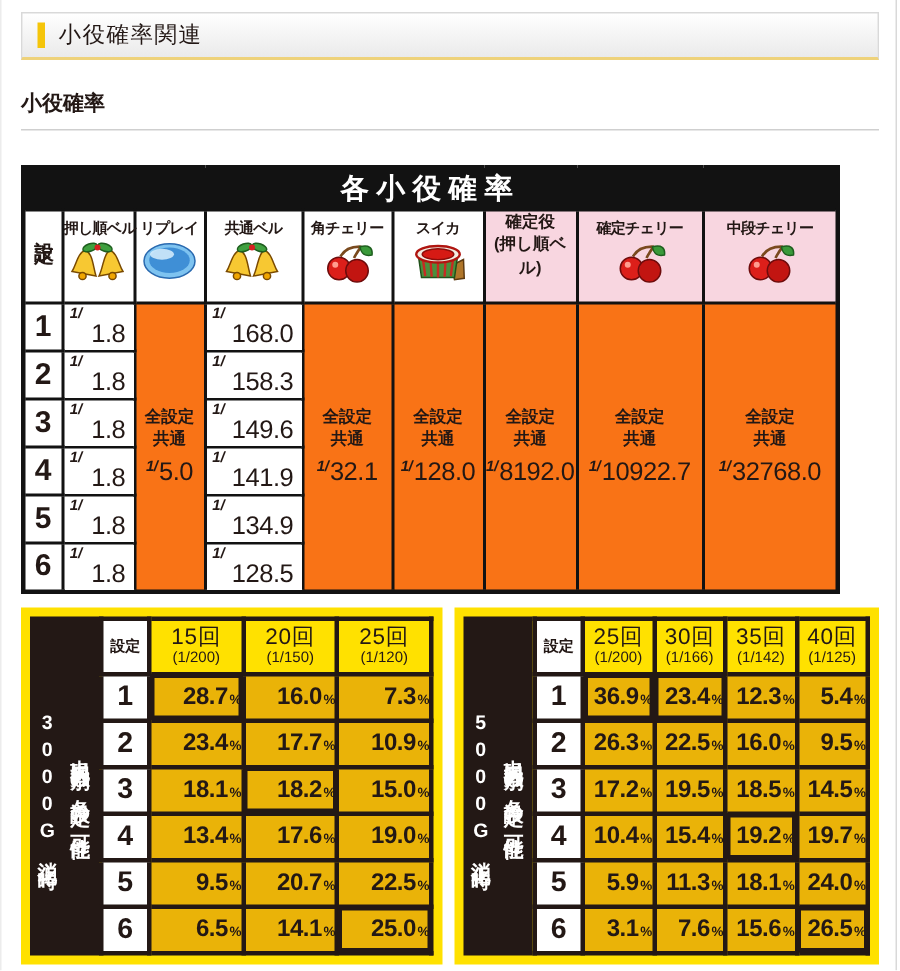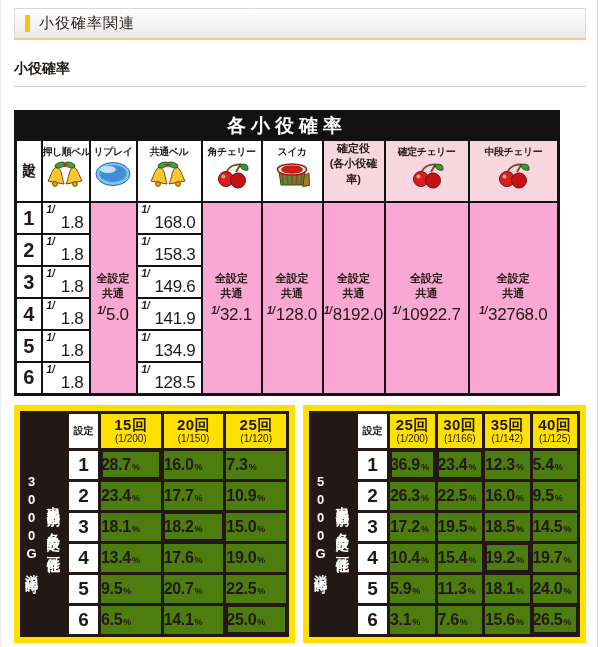--- a/index.html
+++ b/index.html
@@ -39,21 +39,21 @@
   th.setting-h{vertical-align:middle;}
   .vset{writing-mode:vertical-rl;text-orientation:upright;font-size:13px;font-weight:bold;letter-spacing:2px;display:inline-block;}
   th.kakutei-yaku{vertical-align:middle;}
   .kylbl{font-size:11px;font-weight:bold;text-align:center;line-height:1.4;}
 
   tr.mrow{height:32px;}
   td.setnum{font-size:20px;font-weight:bold;text-align:center;background:#fff;}
   td.fracc{position:relative;background:#fff;}
   td.fracc .ov{position:absolute;top:1px;left:4px;font-size:10px;font-weight:bold;font-style:italic;}
   td.fracc .num{display:block;text-align:right;padding:9px 5px 0 0;font-size:17px;letter-spacing:-0.3px;line-height:1;}
-  td.mergec{background:#f9a8d4;text-align:center;vertical-align:middle;}
+  td.mergec{background:#f97316;text-align:center;vertical-align:middle;}
   .shared{font-size:11px;font-weight:bold;line-height:1.4;}
   .mfrac{margin-top:3px;font-size:17px;letter-spacing:-0.3px;white-space:nowrap;}
   .mfrac .ov2{font-size:10px;font-weight:bold;font-style:italic;position:relative;top:-6px;margin-right:1px;}
   
   td.redL{border-left:4px solid #e60012;}
   td.redR{border-right:4px solid #e60012;}
   td.redT{border-top:4px solid #e60012;}
   td.redB{border-bottom:4px solid #e60012;}
 
   
@@ -65,25 +65,25 @@
     background:#231815;color:#fff;writing-mode:vertical-rl;text-orientation:upright;
     width:46px;box-sizing:border-box;padding:5px 2px;flex:none;
   }
   .strip .vlabel{display:block;height:100%;text-align:center;font-weight:bold;line-height:22px;}
   .strip .outer{font-size:13px;letter-spacing:2px;}
   .strip .inner{font-size:13px;letter-spacing:3px;}
   table.ptable{border-collapse:collapse;flex:1;table-layout:fixed;}
   table.ptable th,table.ptable td{border:3px solid #231815;padding:0;}
   th.set-h{background:#fff;font-size:10px;font-weight:bold;text-align:center;}
   th.cnt-h{background:#ffe100;height:34px;vertical-align:middle;}
-  .cnt{font-size:15px;font-weight:bold;letter-spacing:0.5px;line-height:1.1;}
+  .cnt{font-size:15px;font-weight:normal;letter-spacing:0.5px;line-height:1.1;}
   .rate{font-size:10px;font-weight:normal;text-align:center;line-height:1.1;}
   tr.prow{height:31px;}
   td.sn{background:#fff;font-size:19px;font-weight:bold;text-align:center;}
-  td.pv{background:#4d7c0f;text-align:left;padding-right:3px;font-size:16px;font-weight:bold;letter-spacing:-0.3px;white-space:nowrap;}
+  td.pv{background:#eab308;text-align:right;padding-right:3px;font-size:16px;font-weight:bold;letter-spacing:-0.3px;white-space:nowrap;}
   td.pv .u{font-size:9px;margin-left:1px;}
   td.pv.hl{outline:3px solid #231815;outline-offset:-3px;}
   col.c-set{width:32px;}
 </style>
 </head>
 <body>
 
 <div class="edge-left"></div>
 <div class="edge-right"></div>
 
@@ -170,21 +170,21 @@
               <path d="M29 16 L37 12 L37.5 24.5 L31 25.5 Z" fill="#b0762a" stroke="#5e3a10"></path>
               <path d="M7 10 L9 24 L31 24 L33 10 Z" fill="#4a8f3c" stroke="#20511a"></path>
               <path d="M10 12 L11.5 23 M15 13 L15.8 23.5 M20 13 L20 24 M25 13 L24.4 23.5 M30 12 L28.5 23" stroke="#c62b22" stroke-width="1.6" fill="none"></path>
               <ellipse cx="20" cy="8.5" rx="14.5" ry="5.5" fill="#f2ece2" stroke="#b01510" stroke-width="1.6"></ellipse>
               <ellipse cx="20" cy="8.5" rx="10.5" ry="3.6" fill="#d61a14" stroke="#8e0d0a"></ellipse>
             </svg>
       </div>
     </th>
     <th class="pink kakutei-yaku">
       <div class="kylbl">確定役</div>
-      <div class="kylbl">(各小役確率)</div>
+      <div class="kylbl">(押し順ベル)</div>
     </th>
     <th class="pink">
       <div class="hlbl">確定チェリー</div>
       <div class="hicon">
         <svg width="34" height="28" viewBox="0 0 34 28">
               <path d="M12 10 Q16 3 26 3.5 M21 11 Q23.5 6 26 3.5" stroke="#7a4a1e" stroke-width="1.8" fill="none"></path>
               <path d="M25 3.5 Q34 1.5 33 9 Q26 10.5 25 3.5 Z" fill="#3a9a3a" stroke="#1e5e1e"></path>
               <circle cx="11" cy="18" r="7.5" fill="#dc1f1a" stroke="#6e0c0c"></circle>
               <circle cx="23" cy="19.5" r="7.5" fill="#c21511" stroke="#6e0c0c"></circle>
               <circle cx="8.5" cy="15.5" r="2" fill="#ff9d8f"></circle>

